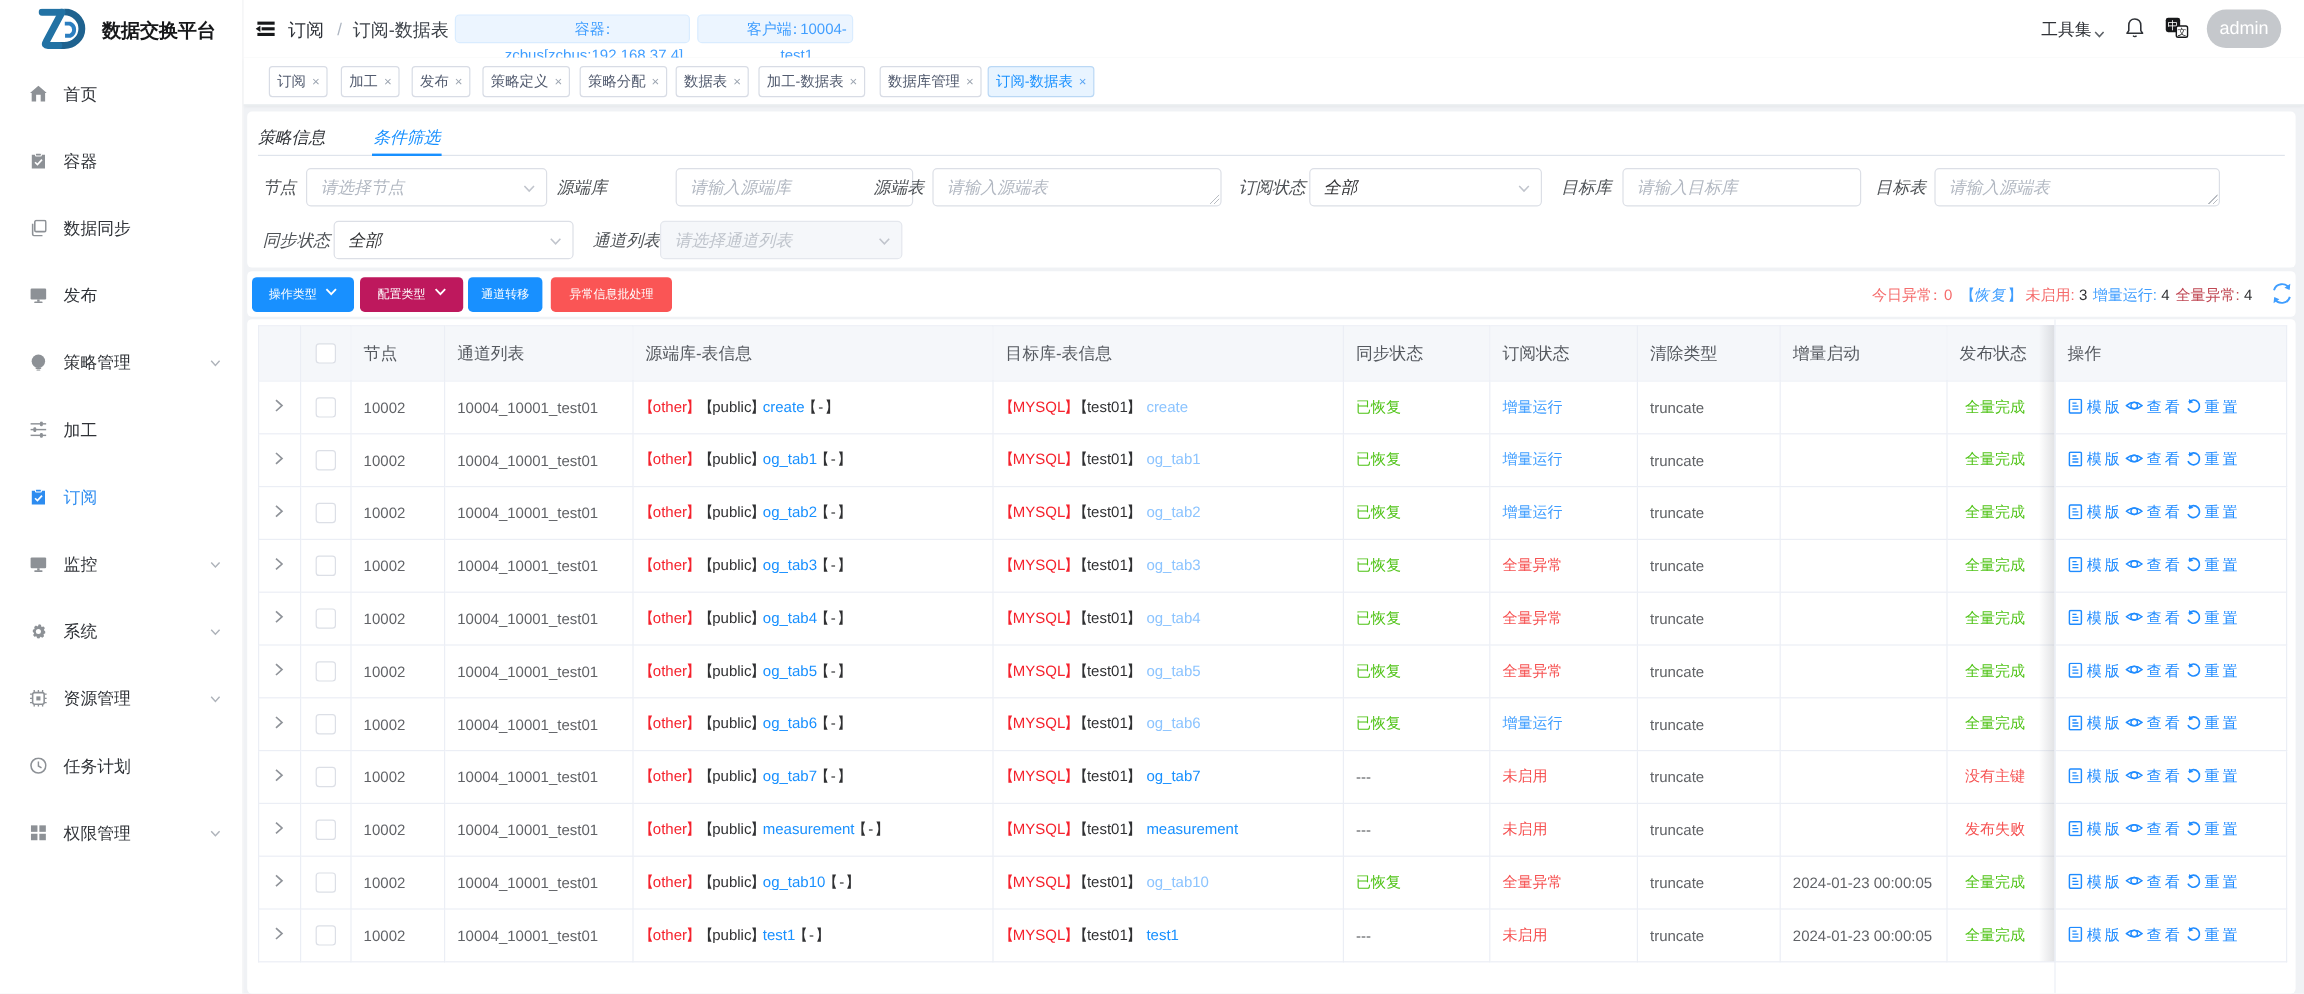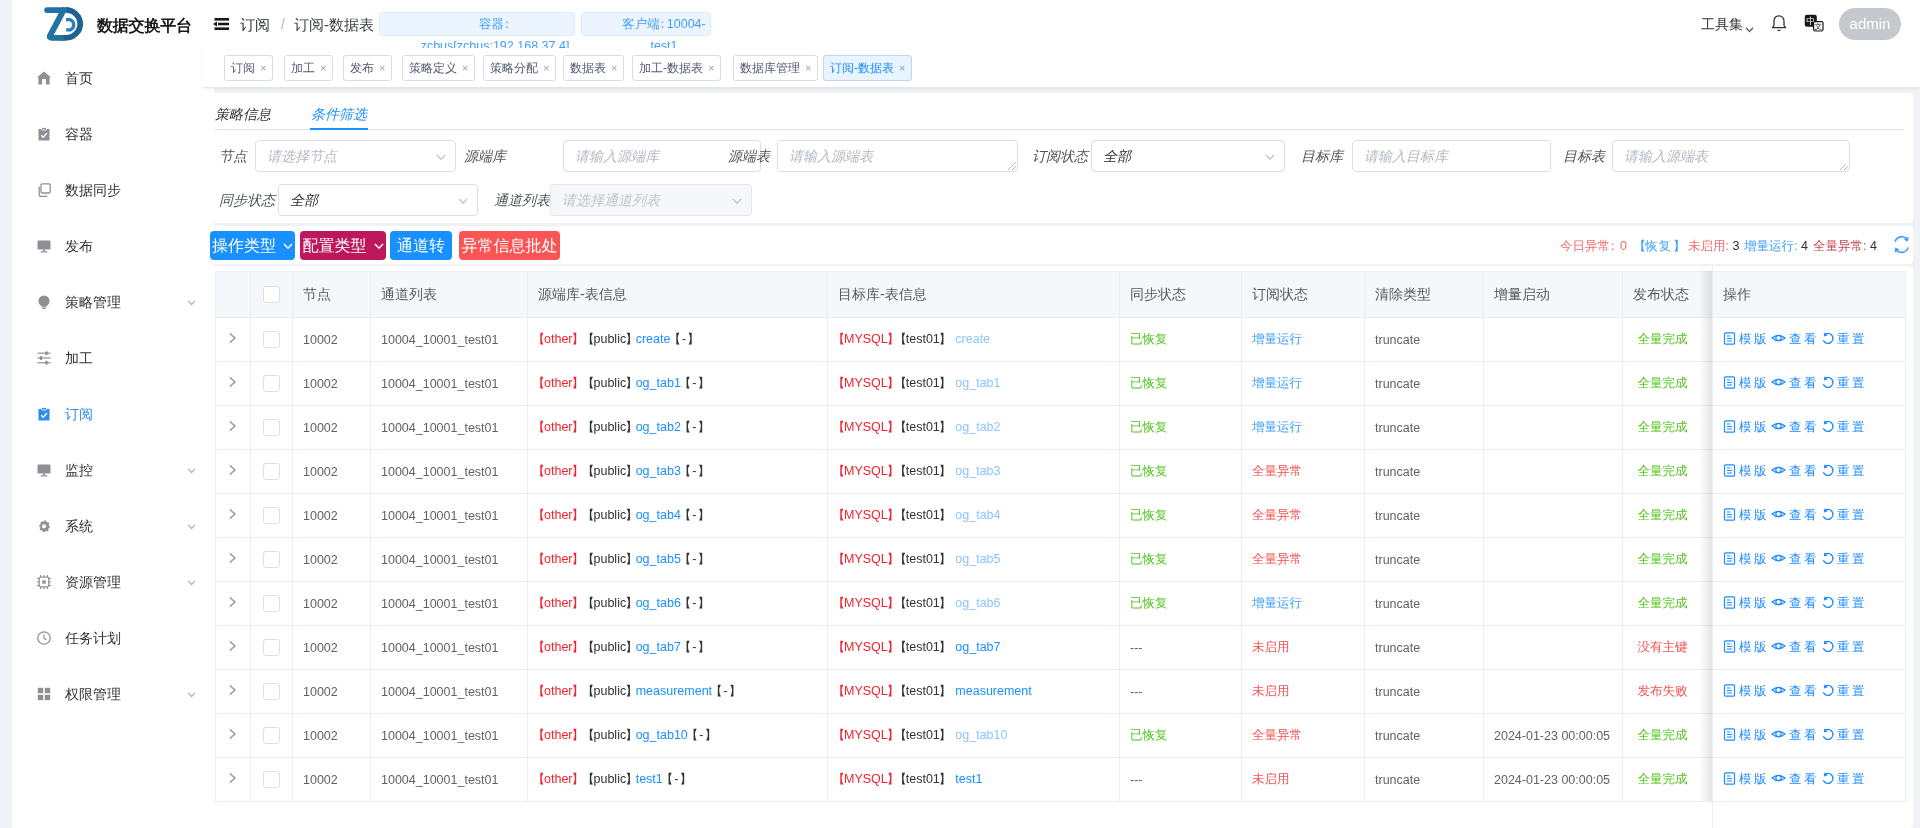--- a/index.html
+++ b/index.html
@@ -1,21 +1,21 @@
 <!DOCTYPE html>
 <html lang="zh"><head>
 <meta charset="utf-8">
 <title>数据交换平台</title>
 <style>
 *{margin:0;padding:0;box-sizing:border-box;}
 html,body{width:1920px;height:828px;overflow:hidden;background:#f0f2f5;
  font-family:"Liberation Sans", sans-serif;-webkit-font-smoothing:antialiased;}
 .abs{position:absolute;}
 
-#sidebar{position:absolute;left:12px;top:0;width:203px;height:828px;background:#fff;border-right:1px solid #eef0f2;}
+#sidebar{position:absolute;left:0;top:0;width:203px;height:828px;background:#fff;border-right:1px solid #eef0f2;}
 #logo{position:absolute;left:32px;top:7px;width:40px;height:36px;}
 #logotxt{position:absolute;left:85px;top:16px;font-size:16px;font-weight:bold;color:#17181a;letter-spacing:-0.2px;}
 .mi{position:absolute;left:0;width:203px;height:56px;}
 .mi .ic{position:absolute;left:25px;top:21px;width:14px;height:14px;}
 .mi .tx{position:absolute;left:53px;top:20px;font-size:14px;color:#2f3237;line-height:16px;}
 .mi .ar{position:absolute;right:19px;top:24px;width:9px;height:9px;line-height:0;}
 .mi.act .tx{color:#2d8cf0;}
 
 #header{position:absolute;left:203px;top:0;width:1717px;height:48px;background:#fff;}
 #crumb1{position:absolute;left:37px;top:16px;font-size:15px;color:#2b2f36;}
@@ -39,21 +39,21 @@
 #fcard .bar{position:absolute;left:104px;top:35px;width:58px;height:2px;background:#1890ff;}
 .flabel{position:absolute;height:32px;line-height:32px;font-size:14px;color:#4e5256;}
 .fctl{position:absolute;height:32px;border:1px solid #dcdfe6;border-radius:4px;background:#fff;font-size:14px;line-height:30px;color:#b2b8c2;padding:0 11px;white-space:nowrap;overflow:hidden;}
 .fctl .val{color:#303133;}
 .fctl .car{position:absolute;right:9px;top:11px;width:10px;height:10px;line-height:0;}
 .fctl.dis{background:#f5f7fa;border-color:#e4e7ed;color:#bfc4cc;}
 .fctl .rz{position:absolute;right:1px;bottom:1px;width:8px;height:8px;
  background:linear-gradient(135deg,transparent 0 50%,#b8bcc2 50% 56%,transparent 56% 72%,#b8bcc2 72% 78%,transparent 78%);}
 
 #bbar{position:absolute;left:206px;top:226px;width:1707px;height:38px;background:#fff;border-radius:4px;}
-.btn{position:absolute;top:5px;height:29px;border-radius:4px;color:#fff;font-size:16px;text-align:center;line-height:29px;}
+.btn{position:absolute;top:5px;height:29px;border-radius:4px;color:#fff;font-size:10px;text-align:center;line-height:29px;}
 .stat{position:absolute;top:12px;font-size:12.5px;line-height:16px;white-space:nowrap;}
 
 #tcard{position:absolute;left:206px;top:266px;width:1707px;height:562px;background:#fff;border-radius:4px;overflow:hidden;}
 table{border-collapse:collapse;table-layout:fixed;position:absolute;left:9px;top:5px;width:1690px;}
 th,td{border:1px solid #ebeef5;font-weight:normal;overflow:hidden;white-space:nowrap;}
 th{background:#f5f7fa;height:46px;color:#55595f;font-size:14px;text-align:left;padding:0 10px;}
 td{height:43px;color:#606266;font-size:12.5px;padding:0 10px;}
 td:nth-child(11){text-align:center;padding-right:20px;}
 tr.r td{height:44px;}
 .red{color:#f5222d;}
@@ -285,21 +285,21 @@
 <span class="btn" style="left:4px;width:85px;background:#1890ff;">操作类型<span style="display:inline-block;margin-left:7px;"><svg width="10" height="10" viewBox="0 0 10 10">
           <path d="M1 3.0 L5.0 7.2 L9.0 3.0" fill="none" stroke="#fff" stroke-width="1.5"></path>
         </svg></span></span>
 <span class="btn" style="left:94px;width:86px;background:#be185d;">配置类型<span style="display:inline-block;margin-left:7px;"><svg width="10" height="10" viewBox="0 0 10 10">
           <path d="M1 3.0 L5.0 7.2 L9.0 3.0" fill="none" stroke="#fff" stroke-width="1.5"></path>
         </svg></span></span>
 <span class="btn" style="left:184px;width:62px;background:#1890ff;">通道转移</span>
 <span class="btn" style="left:253px;width:101px;background:#fa5555;">异常信息批处理</span>
 <span class="stat" style="left:1354px;color:#f56c6c;">今日异常<span class="nc"><i>：</i></span></span>
 <span class="stat" style="left:1414px;color:#f56c6c;">0</span>
-<span class="stat" style="left:1433px;color:#409eff;"><span class="k1"><i>【</i></span><span style="letter-spacing:1px;">恢复</span><span class="k2" style="margin-left:2px;"><i>】</i></span></span>
+<span class="stat" style="left:1433px;color:#409eff;"><span class="k1"><i>【</i></span><span style="letter-spacing:1px;font-style:italic;">恢复</span><span class="k2" style="margin-left:2px;"><i>】</i></span></span>
 <span class="stat" style="left:1482px;color:#f56c6c;">未启用: <span class="dk">3</span></span>
 <span class="stat" style="left:1538px;color:#409eff;">增量运行: <span class="dk">4</span></span>
 <span class="stat" style="left:1607px;color:#c04854;">全量异常: <span class="dk">4</span></span>
 <span class="abs" style="left:1686px;top:9px;"><svg width="19" height="19" viewBox="0 0 19 19">
         <path d="M3.0 6.8 A 6.9 6.9 0 0 1 15.7 5.4" fill="none" stroke="#409eff" stroke-width="1.6"></path>
         <path d="M16.2 12.4 A 6.9 6.9 0 0 1 3.5 13.8" fill="none" stroke="#409eff" stroke-width="1.6"></path>
         <path d="M16.6 1.4 L16.0 6.6 L11.7 4.8 Z" fill="#409eff"></path>
         <path d="M2.6 17.8 L3.2 12.6 L7.5 14.4 Z" fill="#409eff"></path>
       </svg></span>
 </div>

